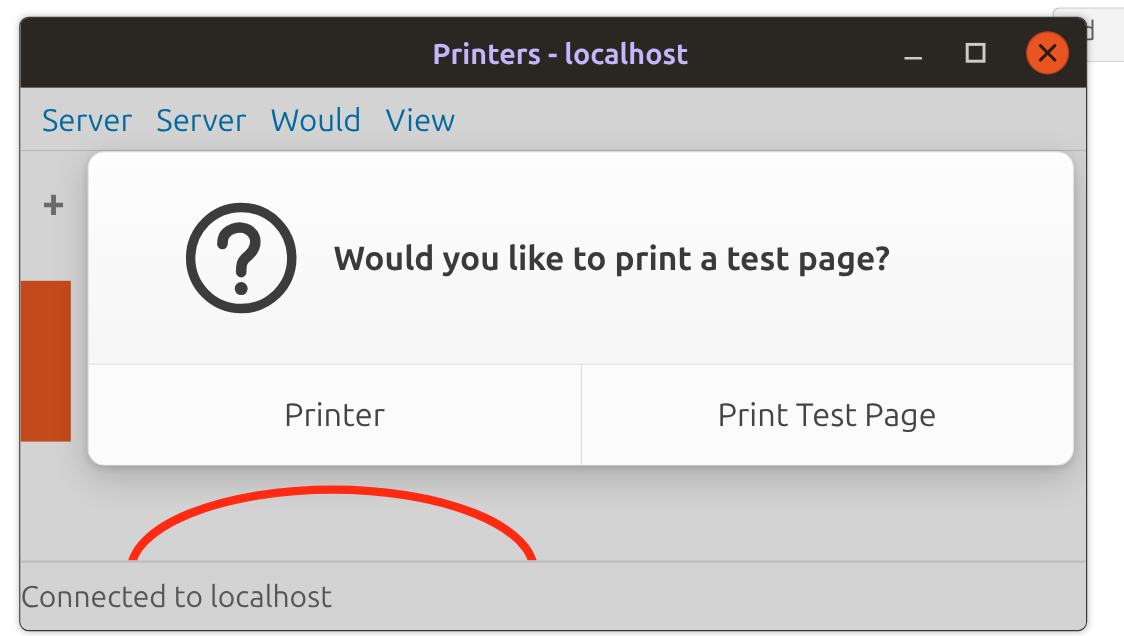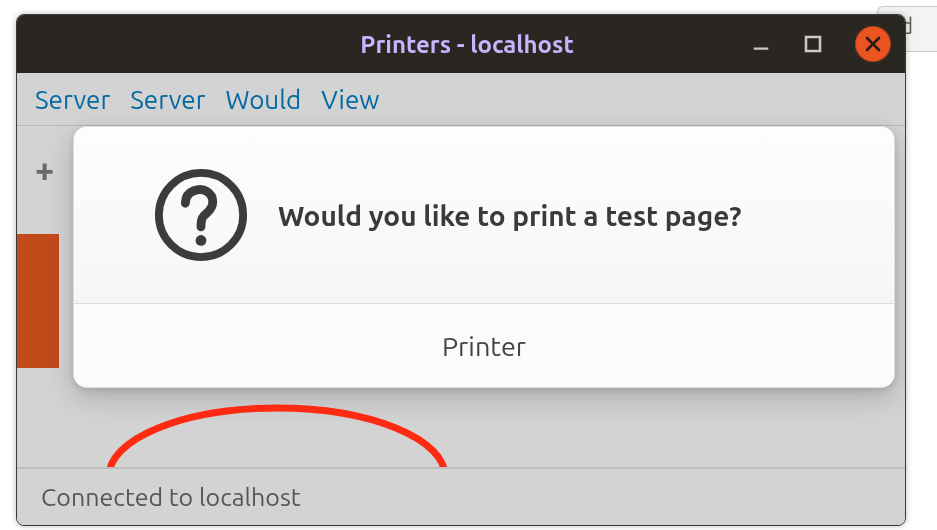--- a/index.html
+++ b/index.html
@@ -129,21 +129,20 @@
   }
 
   .statusbar {
     position: absolute;
     left: 0; right: 0; bottom: 0;
     height: 56px;
     border-top: 2px solid #bfbfbf;
     background: #d3d3d3;
     display: flex;
     align-items: center;
-    padding-left: 24px;
     font-size: 25px;
     color: #565656;
   }
 
   
   .dialog {
     position: absolute;
     left: 56px;
     top: 0;
     width: 820px;
@@ -251,20 +250,23 @@
             <path d="M34 38 C34 24 50 22 56 26 C64 31 64 41 56 48 C51 52 50 54 50 62" fill="none" stroke="#3c3c3c" stroke-width="9" stroke-linecap="round"></path>
             <circle cx="50" cy="76" r="5.5" fill="#3c3c3c"></circle>
           </svg>
         </div>
         <div class="dialog-msg">Would you like to print a test page?</div>
       </div>
       <div class="dialog-buttons">
         <div class="dlg-btn">
           <span>Printer</span>
         </div>
+        <div class="dlg-btn">
+          <span>Print Test Page</span>
+        </div>
       </div>
     </div>
 
     <div class="annot">
       <svg viewBox="0 0 350 150">
         <ellipse cx="175" cy="75" rx="168" ry="68" fill="none" stroke="#ff2a12" stroke-width="7"></ellipse>
       </svg>
     </div>
   </div>
 

